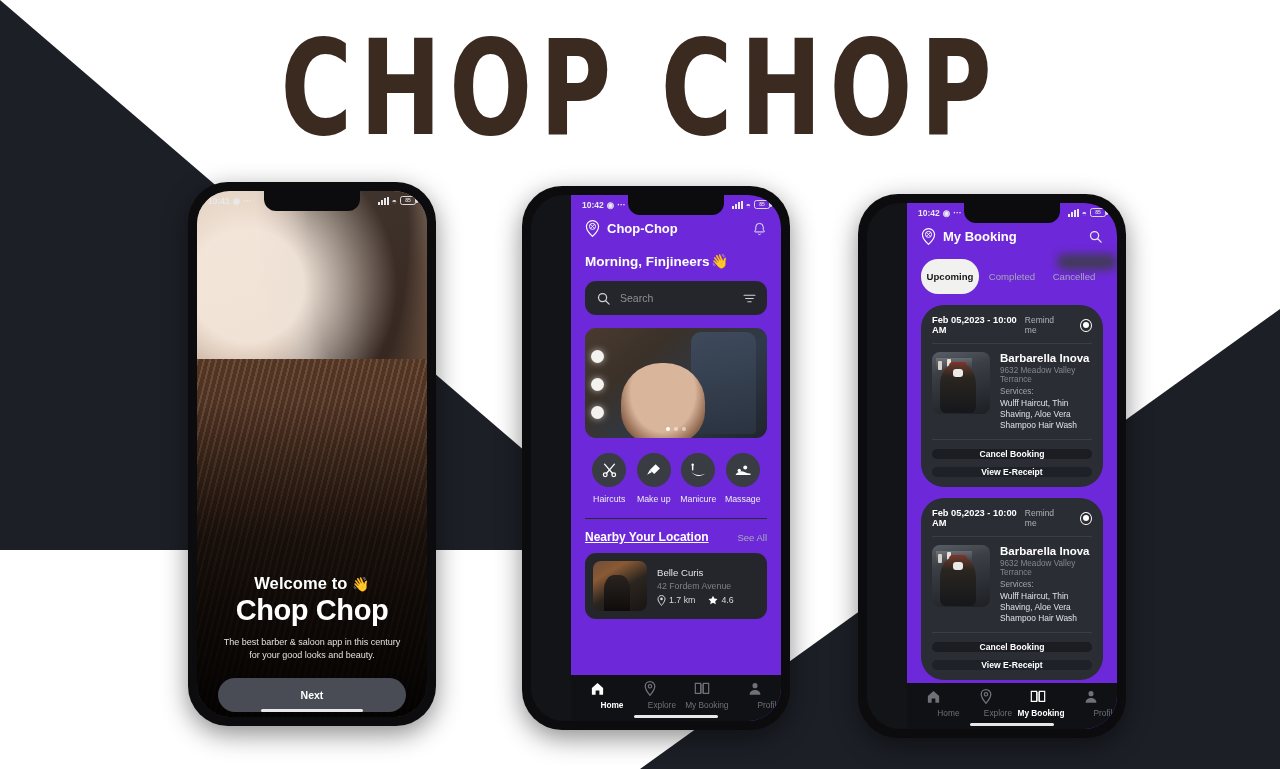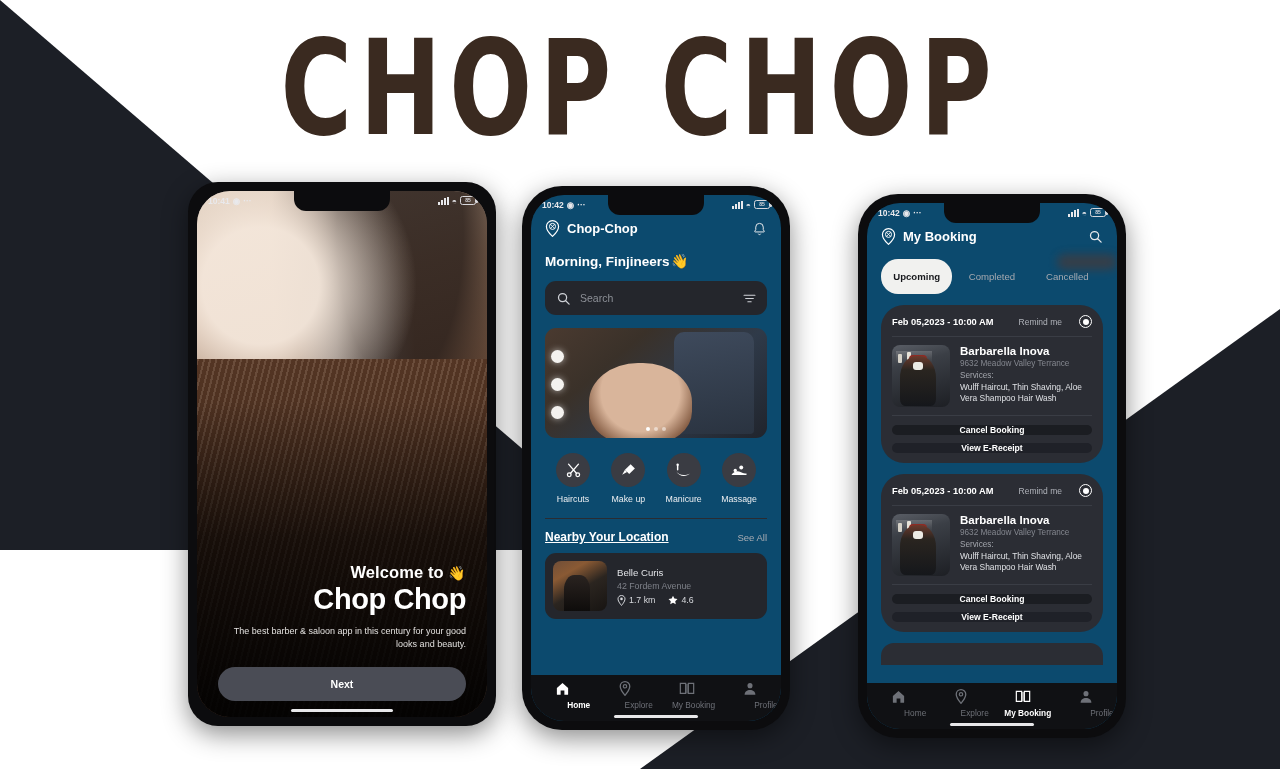--- a/index.html
+++ b/index.html
@@ -46,21 +46,21 @@
     z-index:4;
     padding:9px;
   }
   .screen{
     width:100%; height:100%;
     border-radius:33px;
     overflow:hidden;
     position:relative;
     background:#131417;
   }
-  #phone1{ left:188px; top:182px; width:308px; height:544px;border-radius:30px; }
+  #phone1{ left:188px; top:182px; width:248px; height:544px; }
   #phone2{ left:522px; top:186px; width:268px; height:544px; }
   #phone3{ left:858px; top:194px; width:268px; height:544px; }
 
   
   .statusbar{
     height:19px; display:flex; align-items:center; justify-content:space-between;
     padding:0 11px; font-size:8.5px; color:#e9e9ec; font-weight:bold;
     position:relative; z-index:6;
   }
   .sb-left{ display:flex; align-items:center; gap:3px; }
@@ -98,37 +98,37 @@
     position:absolute; left:0; right:0; top:32%; bottom:0;
     background:
       repeating-linear-gradient(104deg, rgba(255,245,235,.10) 0 2px, rgba(60,36,24,.22) 2px 6px),
       linear-gradient(180deg,#5a3a27 0%, #3b2417 55%, #241610 100%);
   }
   .onb-shade{
     position:absolute; inset:0;
     background:linear-gradient(180deg, rgba(0,0,0,0) 40%, rgba(0,0,0,.62) 66%, rgba(0,0,0,.9) 100%);
   }
   .onb-body{
-    position:absolute; left:0; right:0; bottom:16px; padding:0 21px; text-align:right; color:#fff;
+    position:absolute; left:0; right:0; bottom:5px; padding:0 21px; text-align:center; color:#fff;
   }
   .onb-welcome{ font-size:16.5px; font-weight:bold; letter-spacing:.1px; }
   .onb-title{ font-size:29px; font-weight:bold; margin-top:1px; letter-spacing:-.4px; }
   .onb-sub{ font-size:9px; line-height:13px; color:#e2e0de; margin-top:9px; }
   .onb-next{
     margin-top:16px; height:34px; border-radius:19px; background:#4a4c55;
     color:#fff; font-size:10.5px; font-weight:bold;
     display:flex; align-items:center; justify-content:center; cursor:pointer;
   }
   .home-ind{
     position:absolute; bottom:5px; left:50%; transform:translateX(-50%);
     width:102px; height:3.5px; border-radius:2px; background:#e8e8ea;
   }
 
   
-  .app{ position:absolute; inset:0; background:#0c4a6e; display:flex; flex-direction:column; }
+  .app{ position:absolute; inset:0; background:#6d28d9; display:flex; flex-direction:column;margin-left:40px; }
   .app-head{
     display:flex; align-items:center; justify-content:space-between;
     padding:6px 14px 4px;
   }
   .app-brand{ display:flex; align-items:center; gap:7px; color:#fff; font-size:13px; font-weight:bold; }
   .pin-logo{ width:15px; height:17px; flex:none; }
   .bell{ width:15px; height:16px; }
   .magnif{ width:15px; height:15px; }
 
   .greet{ color:#fff; font-size:13.5px; font-weight:bold; padding:12px 14px 0; display:flex; align-items:center; gap:2px; }

